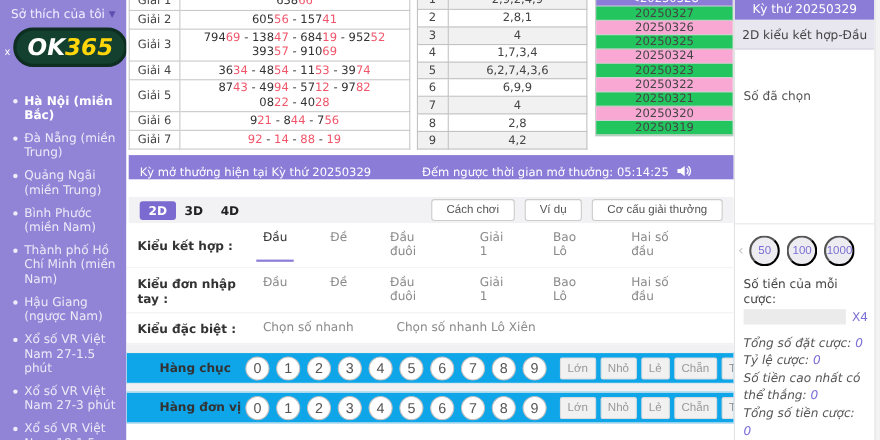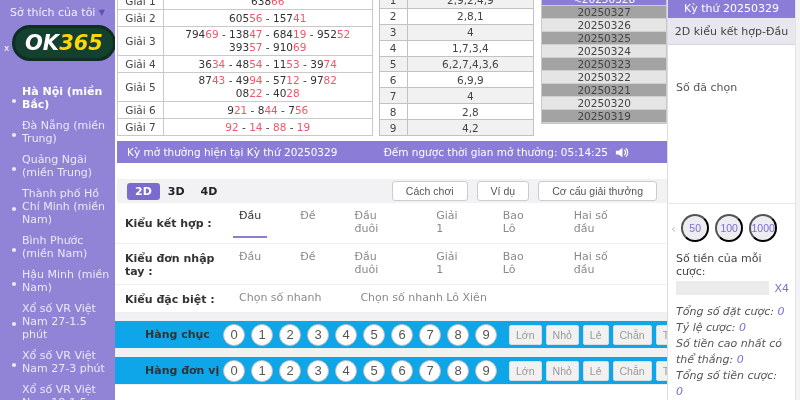--- a/index.html
+++ b/index.html
@@ -12,21 +12,21 @@
   .sb-header { display:flex; align-items:center; justify-content:space-between; padding:6px 10px 2px 10px;
                color:#f2eeff; font-size:11px; }
   .caret { font-size:8px; color:#5f4fae; }
   .logo-wrap { position:relative; height:52px; margin:2px 0 4px 0; }
   .logo-x { position:absolute; left:4px; top:20px; color:#fff; font-size:9px; }
   .logo-pill { position:absolute; left:12px; top:2px; background:#14402f; border:3px solid #0d2e21;
                border-radius:18px; padding:3px 10px; font-weight:bold; font-style:italic;
                font-size:21px; letter-spacing:0; }
   .logo-ok { color:#ffffff; } .logo-365 { color:#ffd60a;font-style:italic; }
   .sb-items { padding:2px 0; }
-  .sb-item { display:flex; align-items:center; padding:4px 4px 4px 12px; cursor:pointer;
+  .sb-item { display:flex; align-items:flex-start; padding:4px 4px 4px 12px; cursor:pointer;
              color:rgba(255,255,255,.82); line-height:13px; }
   .sb-item .dot { width:4px; height:4px; border-radius:50%; background:rgba(255,255,255,.85);
                   margin:5px 6px 0 0; flex:0 0 4px; }
   .sb-item.active { color:#ffffff; font-weight:bold; }
 
   
   .main { flex:1 1 auto; background:#ffffff; overflow:hidden; position:relative; }
   .tables-row { display:flex; margin:-8px 0 0 2px; }
   table { border-collapse:collapse; }
 
@@ -37,26 +37,26 @@
   .res-row td { height:17px; }
   .blk { color:#333; } .red { color:#f0566a; } .sep { color:#333; }
 
   .stats-table { width:156px; margin-left:6px; }
   .stats-table td { border:1px solid #c2c2c2; font-size:10.5px; text-align:center; height:13px; color:#444; }
   .stats-n { width:28px; }
   .stats-row:nth-child(odd) td { background:#f1f1f1; }
 
   .dates-list { width:126px; margin-left:7px; border:1px solid #c9c9c9; height:fit-content; }
   .date-item { height:13px; line-height:13px; text-align:center; font-size:10.5px; color:#444;
-               border-bottom:1px solid #cfcfcf; cursor:pointer; background:#e5e5e5; }
-  .date-item:nth-child(2n) { background:#a3a3a3; }
+               border-bottom:1px solid #cfcfcf; cursor:pointer; background:#f9a8d4; }
+  .date-item:nth-child(2n) { background:#22c55e; }
   .date-item.selected { background:#8b7cd8; color:#fff; }
 
   .draw-bar { margin:5px 0 16px 2px; height:22px; background:#8b7cd8; color:#fff;
-              display:flex; align-items:center; padding:0 10px; font-size:10.5px; }
+              display:flex; align-items:flex-end; padding:0 10px; font-size:10.5px; }
   .draw-countdown { margin-left:auto; margin-right:6px; }
   .speaker { margin-right:28px; display:flex; align-items:center; }
 
   .tab-row { margin:6px 0 0 2px; height:24px; background:#f2f2f4; display:flex; align-items:center;
              padding:0 10px; }
   .tab { cursor:pointer; font-size:11px; color:#222; font-weight:bold; padding:2px 8px; }
   .tab.active { background:#7b6bd0; color:#fff; border-radius:3px; }
   .help-btns { margin-left:auto; display:flex; gap:9px; }
   .help-btn { background:#fff; border:1px solid #ccc; border-radius:3px; padding:3px 13px;
               font-size:10.5px; color:#555; cursor:pointer; }
@@ -122,29 +122,29 @@
         <div class="sb-item">
           <span class="dot"></span>
           <span>Đà Nẵng (miền Trung)</span>
         </div>
         <div class="sb-item">
           <span class="dot"></span>
           <span>Quảng Ngãi (miền Trung)</span>
         </div>
         <div class="sb-item">
           <span class="dot"></span>
+          <span>Bình Phước (miền Nam)</span>
+        </div>
+        <div class="sb-item">
+          <span class="dot"></span>
           <span>Thành phố Hồ Chí Minh (miền Nam)</span>
         </div>
         <div class="sb-item">
           <span class="dot"></span>
-          <span>Bình Phước (miền Nam)</span>
-        </div>
-        <div class="sb-item">
-          <span class="dot"></span>
-          <span>Hậu Minh (miền Nam)</span>
+          <span>Hậu Giang (ngược Nam)</span>
         </div>
         <div class="sb-item">
           <span class="dot"></span>
           <span>Xổ số VR Việt Nam 27-1.5 phút</span>
         </div>
         <div class="sb-item">
           <span class="dot"></span>
           <span>Xổ số VR Việt Nam 27-3 phút</span>
         </div>
         <div class="sb-item">

